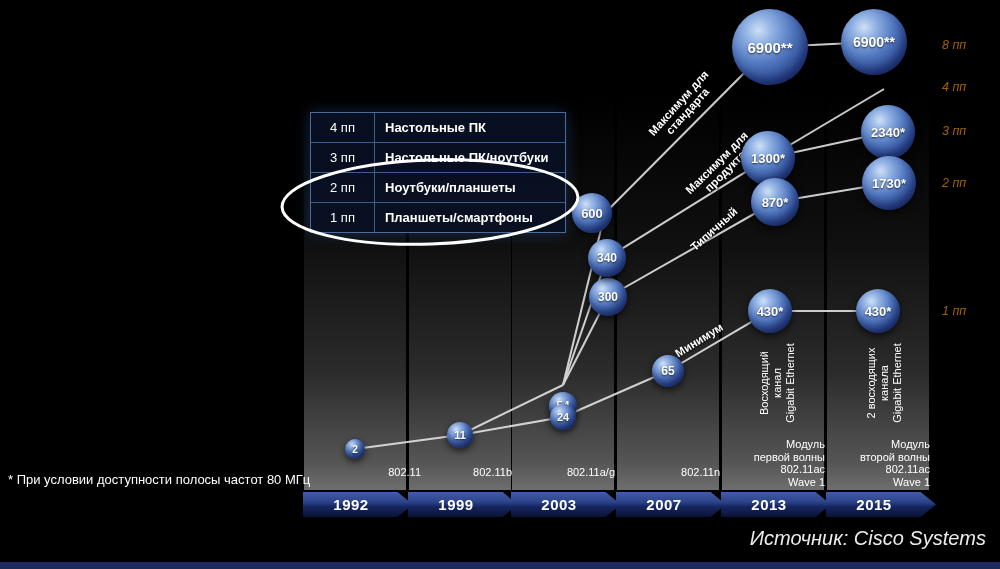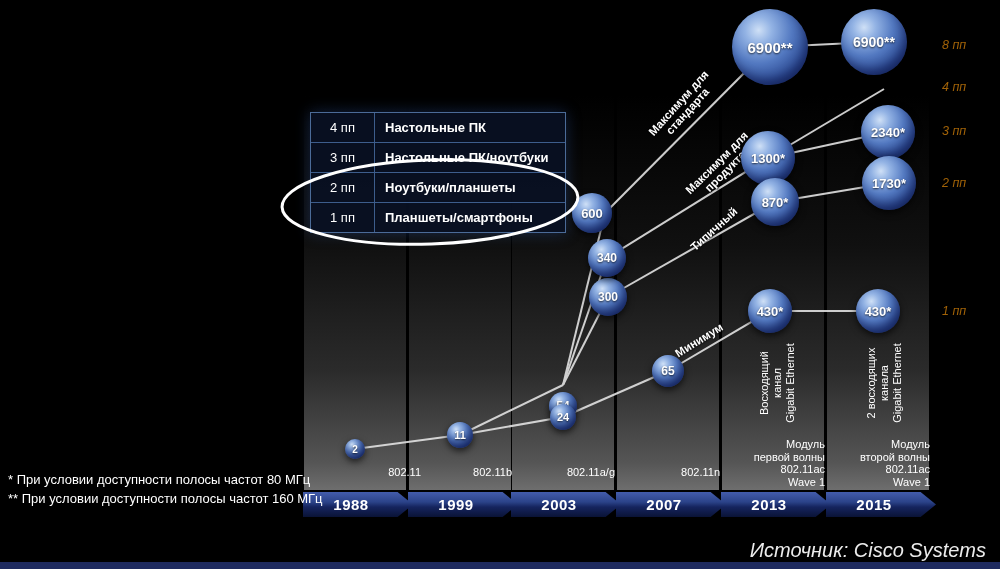--- a/index.html
+++ b/index.html
@@ -55,21 +55,21 @@
     position:absolute;top:492px;height:25px;width:110px;z-index:3;
     clip-path:polygon(0 0,86% 0,100% 50%,86% 100%,0 100%);
     background:linear-gradient(180deg,#435cab 0%,#2b4389 40%,#15245e 60%,#0a1336 100%);
     display:flex;align-items:center;justify-content:center;
     padding-right:14px;box-sizing:border-box;
     font-weight:bold;font-size:15px;color:#fff;letter-spacing:.5px;
   }
   .footnotes{position:absolute;left:8px;top:470px;z-index:4;font-size:13px;line-height:19px;color:#fff;white-space:nowrap;}
   .source{
     position:absolute;right:14px;top:527px;z-index:4;
-    font-style:italic;font-size:20px;color:#ececec;white-space:nowrap;margin-top:12px;
+    font-style:italic;font-size:20px;color:#ececec;white-space:nowrap;
   }
   .bottombar{position:absolute;left:0;right:0;bottom:0;height:7px;background:#1e2a5f;z-index:2;}
 </style>
 </head>
 <body>
 
 <div class="stage">
 
   <div class="col" style="left:304px"></div>
   <div class="col" style="left:409px"></div>
@@ -177,30 +177,29 @@
     <span>802.11ac</span>
     <span>Wave 1</span>
   </div>
   <div class="colstd" style="left:826px;top:438px">
     <span>Модуль</span>
     <span>второй волны</span>
     <span>802.11ac</span>
     <span>Wave 1</span>
   </div>
 
-  <div class="arrow" style="left:303px">1988</div>
+  <div class="arrow" style="left:303px">1992</div>
   <div class="arrow" style="left:408px">1999</div>
   <div class="arrow" style="left:511px">2003</div>
   <div class="arrow" style="left:616px">2007</div>
   <div class="arrow" style="left:721px">2013</div>
   <div class="arrow" style="left:826px">2015</div>
 
   <div class="footnotes">
     <div>*  При условии доступности полосы частот 80 МГц</div>
-    <div>** При условии доступности полосы частот 160 МГц</div>
   </div>
 
   <div class="source">Источник: Cisco Systems</div>
 
   <div class="bottombar"></div>
 
   <svg class="overlay" width="1000" height="569">
     <ellipse cx="430" cy="202" rx="148" ry="42" fill="none" stroke="#ffffff" stroke-width="3" transform="rotate(-2 430 202)"></ellipse>
   </svg>
 

